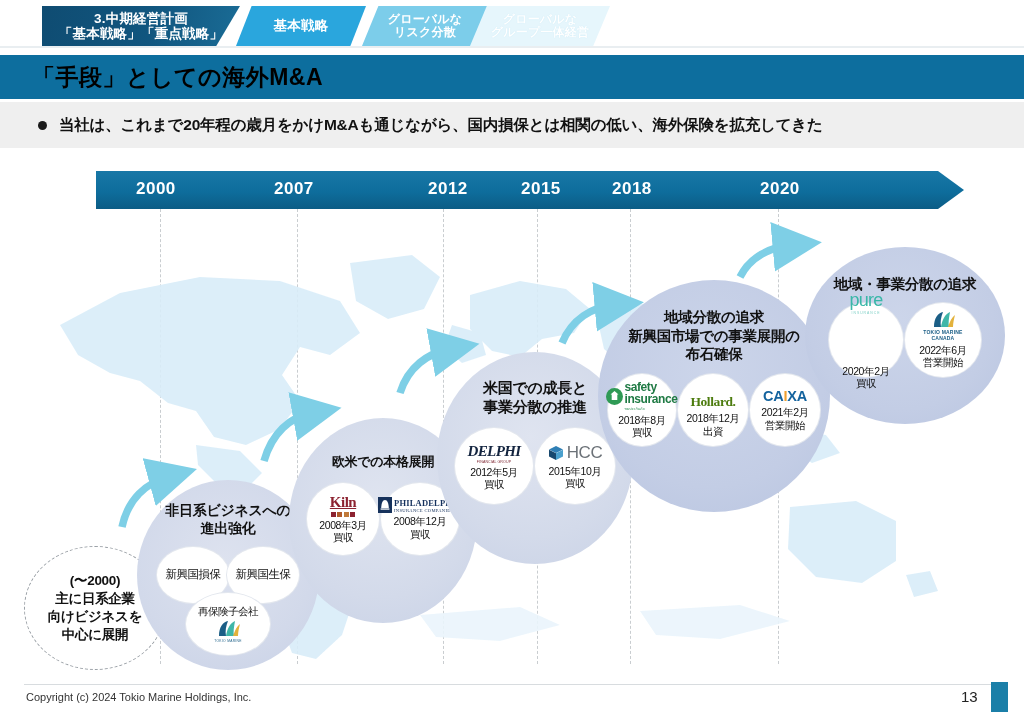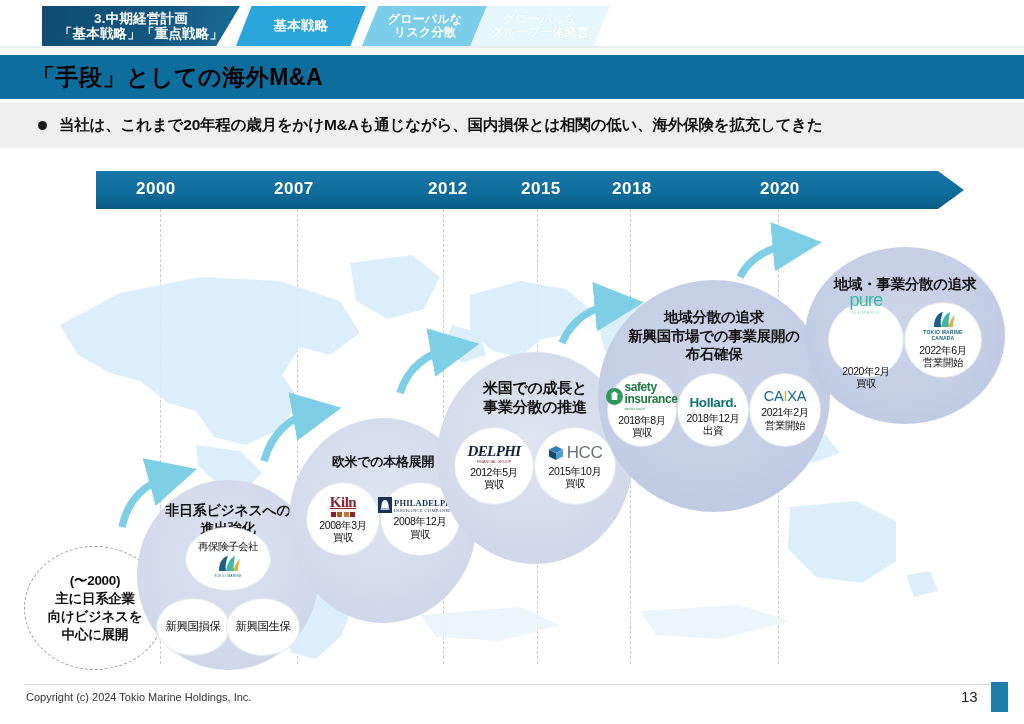--- a/index.html
+++ b/index.html
@@ -118,22 +118,22 @@
   .kiln{font-family:"Liberation Serif",serif;font-size:15px;color:#8c2230;font-weight:bold;letter-spacing:-.5px;text-decoration:underline;}
   .kilnsq{display:flex;gap:1.5px;margin-top:1px;}
   .kilnsq i{width:5px;height:5px;display:block;}
   .phil{font-family:"Liberation Serif",serif;font-size:8.5px;color:#14305c;font-weight:bold;letter-spacing:.2px;}
   .phils{font-family:"Liberation Serif",serif;font-size:4.6px;color:#14305c;letter-spacing:.3px;}
   .delphi{font-family:"Liberation Serif",serif;font-style:italic;font-size:15px;font-weight:bold;color:#13243f;letter-spacing:-.6px;}
   .delphis{font-size:3.6px;color:#7a1f2b;letter-spacing:.1px;}
   .hcc{font-size:17px;color:#6c7278;letter-spacing:-.5px;font-weight:normal;}
   .sfty{font-size:12px;color:#1f7a44;font-weight:bold;line-height:1.02;letter-spacing:-.4px;}
   .sftys{font-size:3.6px;color:#2a8f54;}
-  .holl{font-family:Liberation Sans, sans-serif;font-size:13.5px;color:#0f766e;font-weight:bold;letter-spacing:-.4px;margin-top:12px;}
-  .caixa{font-size:14.5px;color:#14639e;font-weight:normal;letter-spacing:-.2px;}
+  .holl{font-family:Liberation Serif, serif;font-size:13.5px;color:#4d7c0f;font-weight:bold;letter-spacing:-.4px;margin-top:12px;}
+  .caixa{font-size:14.5px;color:#14639e;font-weight:bold;letter-spacing:-.2px;}
   .pure{font-size:18px;color:#39b7a8;letter-spacing:-.8px;}
   .pures{font-size:3.4px;color:#7fd0c6;letter-spacing:1px;}
   .tmc{font-size:5px;color:#1b5e86;font-weight:bold;letter-spacing:.2px;line-height:1.15;text-align:center;}
   .tmns{font-size:3.3px;color:#1b5e86;letter-spacing:.3px;}
   .mini{font-size:11.5px;color:#111;font-weight:normal;letter-spacing:-.5px;}
 </style>
 </head>
 <body>
 
 <div id="slide">
@@ -248,39 +248,39 @@
     </div>
   </div>
 
   <div class="phase" style="left:137px;top:480px;width:182px;height:190px;
               background:radial-gradient(circle at 48% 42%,#dde2ef 0%,#d2d9ea 62%,#c8d1e6 100%);
               padding-top:22px;box-sizing:border-box;">
     <div class="ptitle" style="font-size:14px;">
       <div>非日系ビジネスへの</div>
       <div>進出強化</div>
     </div>
+    <div class="logos" style="margin-top:9px;gap:0px;">
+      <div class="logo" style="width:72px;height:56px;">
+        <span class="mini">新興国損保</span>
+      </div>
+      <div class="logo" style="width:72px;height:56px;margin-left:-2px;">
+        <span class="mini">新興国生保</span>
+      </div>
+    </div>
     <div class="logos" style="margin-top:-10px;">
       <div class="logo" style="width:84px;height:62px;">
         <span class="mini" style="font-size:10.5px;">再保険子会社</span>
         <span class="mark">
           <svg width="26" height="20" viewBox="0 0 26 20">
             <path d="M4 17 C4 8 8 3 13 2 C11 7 10 12 11 17 Z" fill="#1b5e86"></path>
             <path d="M11 17 C12 10 15 4 20 2 C19 8 18 13 19 17 Z" fill="#3fb6a8"></path>
             <path d="M18 17 C20 11 22 7 25 5 C24 9 23 13 23 17 Z" fill="#e3b23c"></path>
           </svg>
         </span>
         <span class="tmns">TOKIO MARINE</span>
-      </div>
-    </div>
-    <div class="logos" style="margin-top:9px;gap:0px;">
-      <div class="logo" style="width:72px;height:56px;">
-        <span class="mini">新興国損保</span>
-      </div>
-      <div class="logo" style="width:72px;height:56px;margin-left:-2px;">
-        <span class="mini">新興国生保</span>
       </div>
     </div>
   </div>
 
   <div class="phase" style="left:289px;top:418px;width:188px;height:205px;
               background:radial-gradient(circle at 48% 40%,#dfe4f0 0%,#d3daea 62%,#c9d2e6 100%);
               padding-top:36px;box-sizing:border-box;">
     <div class="ptitle" style="font-size:13px;">
       <div>欧米での本格展開</div>
     </div>

